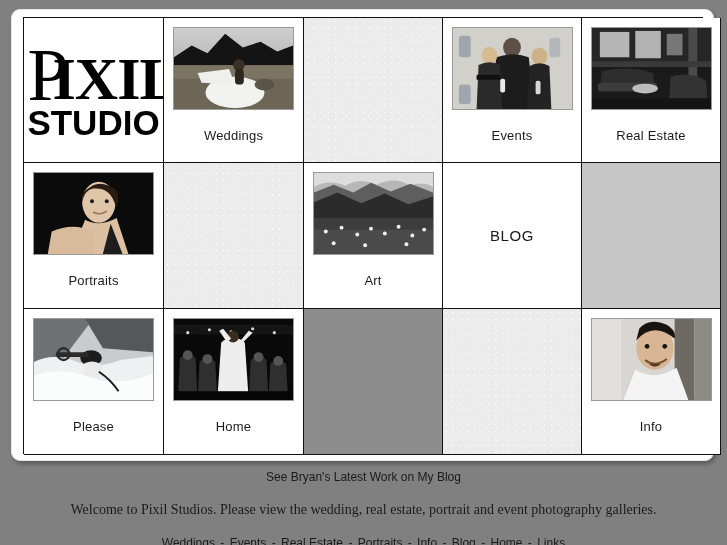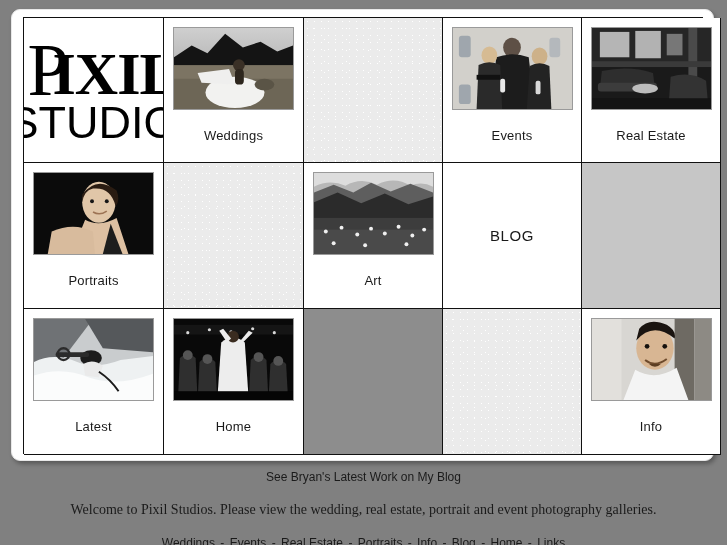--- a/index.html
+++ b/index.html
@@ -94,22 +94,22 @@
   }
   .logo-wordmark .lg-rest {
     left: 25px;
     top: 8px;
     font-size: 60px;
     letter-spacing: -1px;
     font-weight: bold;
   }
   .logo-studio {
     font-family: "Liberation Sans", sans-serif;
-    font-size: 45px;
-    font-weight: 400;
+    font-size: 35px;
+    font-weight: 700;
     letter-spacing: 0px;
     color: #000;
     line-height: 1;
   }
 
   
   .photo-cell {
     display: flex;
     flex-direction: column;
     align-items: center;
@@ -309,21 +309,21 @@
           <path d="M52 0 L121 0 L121 34 L70 30 Z" fill="#55585b"></path>
           <path d="M0 44 Q20 34 44 44 Q62 52 88 42 L121 38 L121 83 L0 83 Z" fill="#eef1f2"></path>
           <path d="M0 58 Q28 48 56 60 Q84 70 121 56 L121 83 L0 83 Z" fill="#fbfcfc"></path>
           <ellipse cx="58" cy="40" rx="11" ry="8" fill="#1c1c1c"></ellipse>
           <path d="M50 46 Q60 40 70 48 L66 60 L52 58 Z" fill="#eaeaea"></path>
           <rect x="22" y="34" width="34" height="5" rx="2" fill="#2b2b2b"></rect>
           <circle cx="30" cy="36" r="6" fill="none" stroke="#2b2b2b" stroke-width="2.4"></circle>
           <path d="M66 54 Q78 62 86 74" stroke="#1a1a1a" stroke-width="2" fill="none"></path>
         </svg>
       </div>
-      <div class="cell-label">Latest</div>
+      <div class="cell-label">Please</div>
     </div>
 
     <div class="cell photo-cell">
       <div class="thumb">
         <svg viewBox="0 0 121 83" preserveAspectRatio="none">
           <rect width="121" height="83" fill="#090909"></rect>
           <rect y="6" width="121" height="10" fill="#151515"></rect>
           <g fill="#d8d8d8">
             <circle cx="14" cy="14" r="1.6"></circle>
               <circle cx="36" cy="11" r="1.6"></circle>

